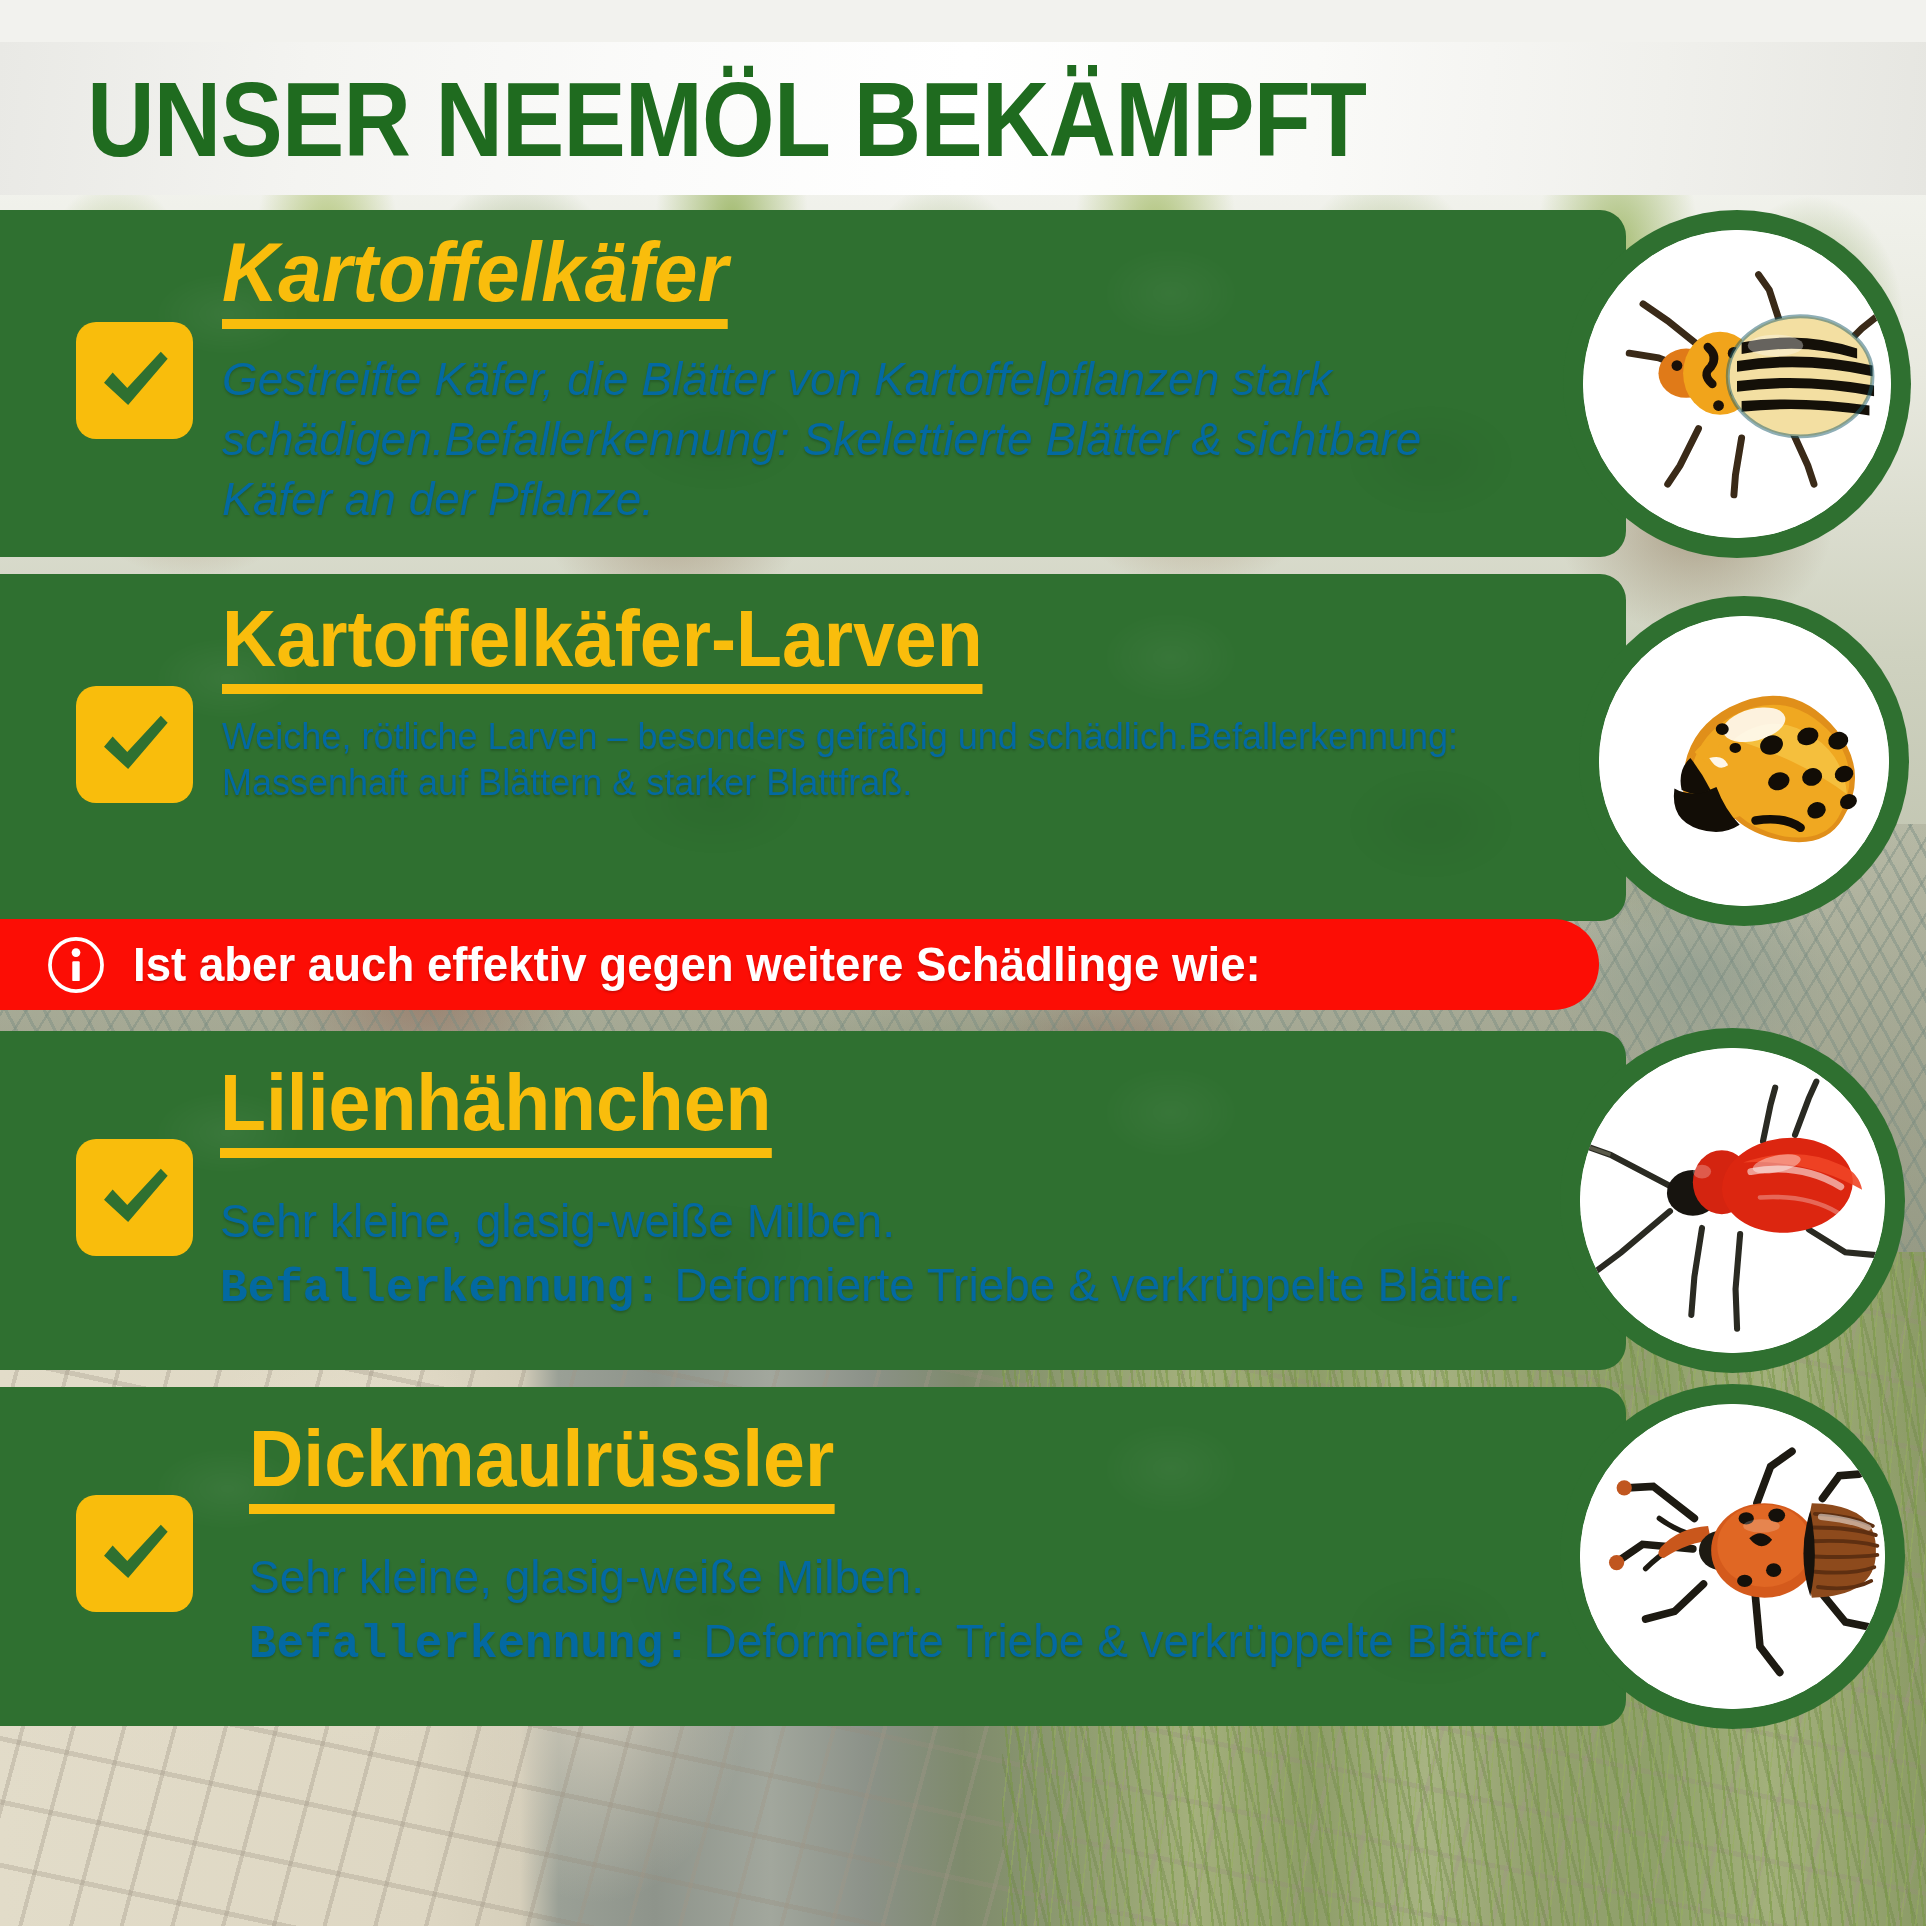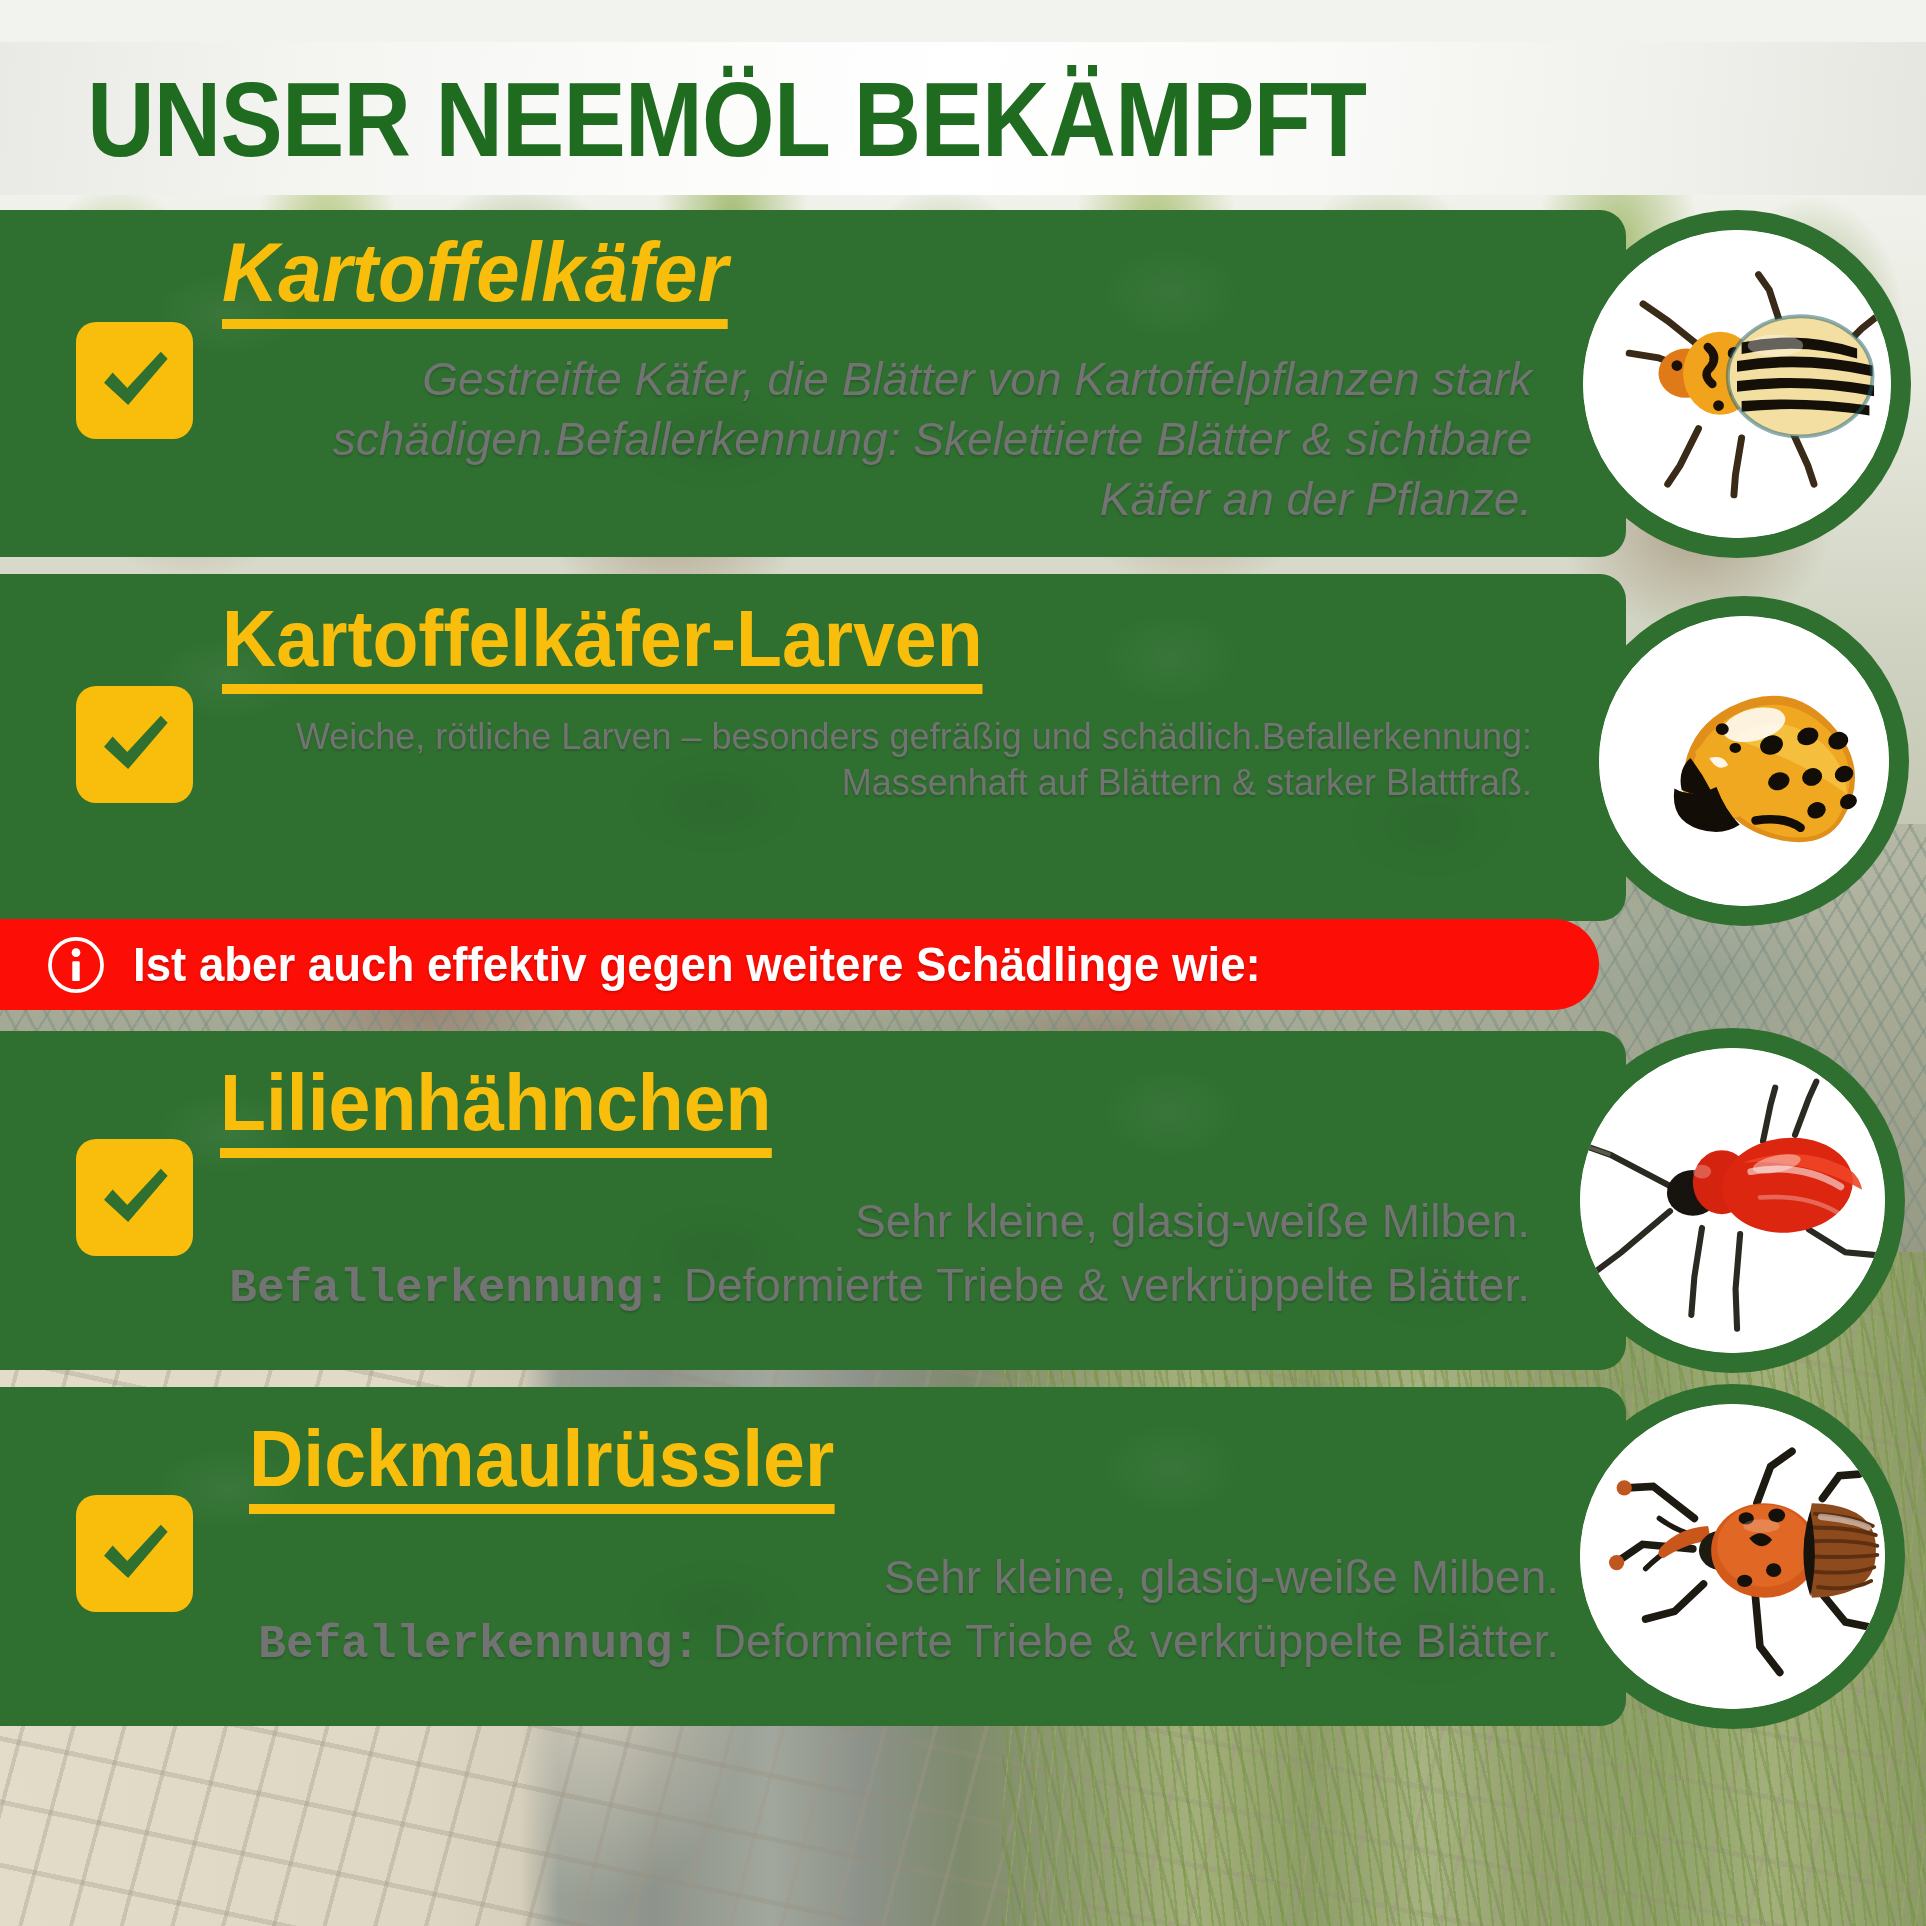--- a/index.html
+++ b/index.html
@@ -102,23 +102,22 @@
   }
   .check-box svg{width:86px;height:86px;display:block;}
 
   .card-body{position:absolute;}
   .pest-title{
     display:inline-block;color:#f9bd0c;font-weight:700;line-height:1.0;
     border-bottom:10.8px solid #f9bd0c;padding-bottom:4.6px;white-space:nowrap;
     transform:scaleX(.94);transform-origin:left center;
   }
   .pest-desc{
-    color:#737373;line-height:1.30;max-width:1310px;
+    color:#0369a1;line-height:1.30;max-width:1310px;
     text-shadow:0 1.5px 2.3px rgba(0,0,0,.18);
-    text-align:right;
   }
   .pest-desc .lbl{font-weight:700;font-family:Liberation Mono, monospace;}
 
   
   .medallion{
     position:absolute;border-radius:50%;background:#ffffff;
     box-shadow:0 0 0 20px #2f7030;overflow:hidden;
   }
   .medallion .plate{position:absolute;inset:0;border-radius:50%;background:#fff;}
 

